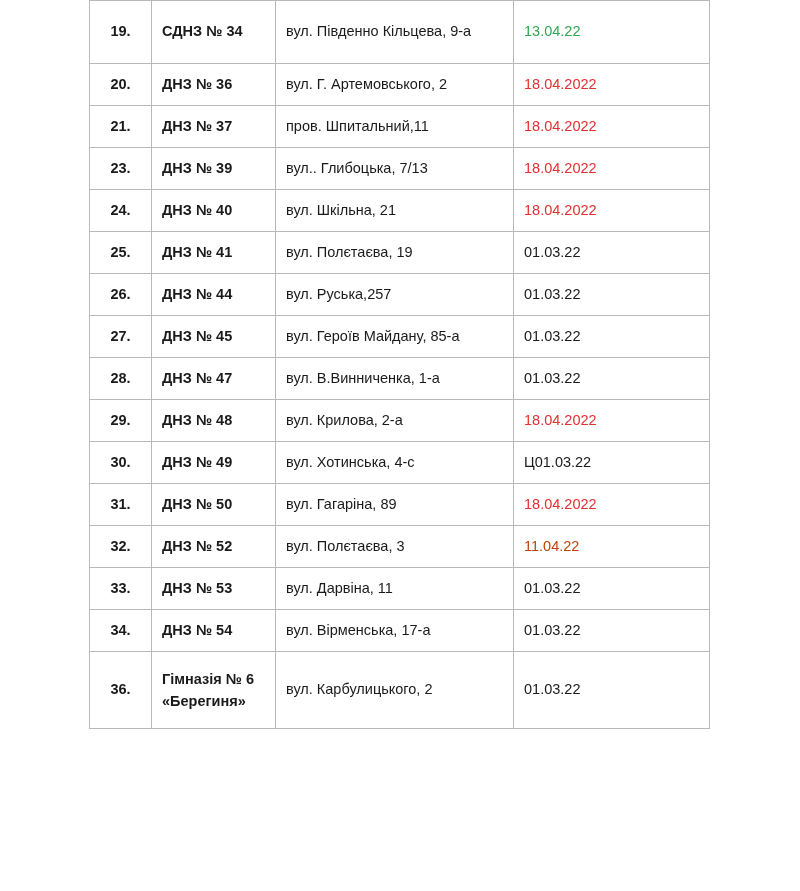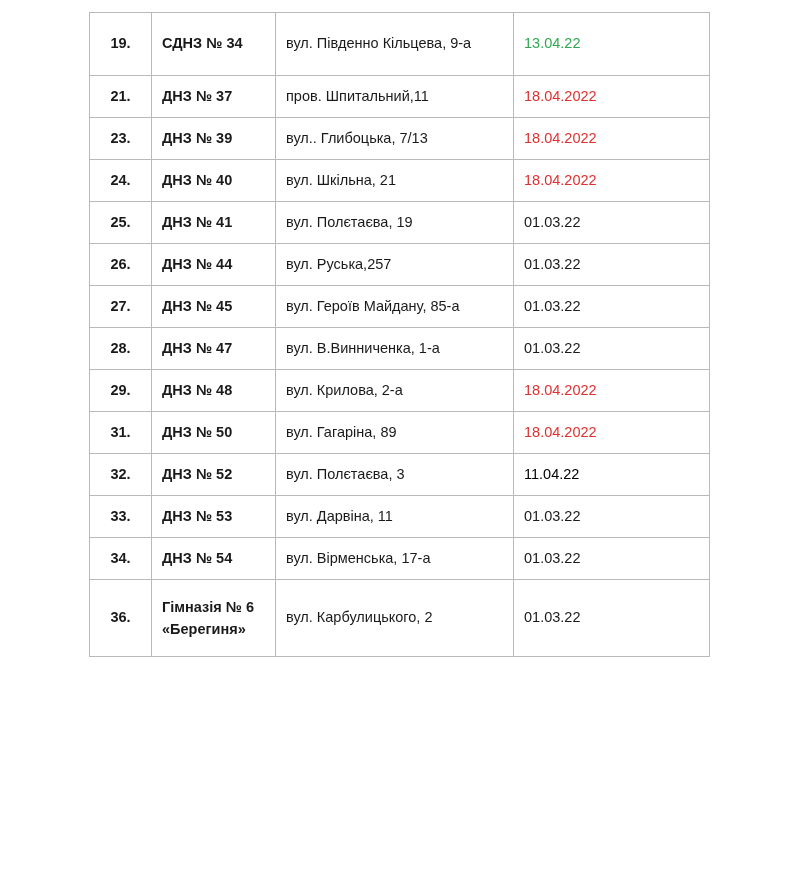--- a/index.html
+++ b/index.html
@@ -11,21 +11,21 @@
     width: 800px;
     height: 891px;
     font-family: "Liberation Sans", sans-serif;
     color: #1a1a1a;
     position: relative;
     overflow: hidden;
   }
   .sheet {
     position: absolute;
     left: 0;
-    top: 12px;
+    top: 0;
     width: 800px;
     height: 711px;
     background: #ffffff;
   }
   table.doc-table {
     position: absolute;
     left: 89px;
     top: 0px;
     width: 620px;
     border-collapse: collapse;
@@ -61,21 +61,21 @@
     padding-left: 12px;
   }
   td.date {
     text-align: left;
     font-size: 14.5px;
     padding-left: 14px;
   }
   .d-black  { color: #1a1a1a; }
   .d-red    { color: #e03030; }
   .d-green  { color: #2fa84f; }
-  .d-yellow { color: #000000; }
+  .d-yellow { color: #c2410c; }
 
   .row-tall td { height: 62px; }
   .row-std td  { height: 41px; }
   .row-last td { height: 76px; }
 
   .name-stack {
     display: block;
     line-height: 1.55;
   }
 </style>
@@ -92,20 +92,26 @@
     </colgroup>
     <tbody>
 
       <tr class="row-tall">
         <td class="num">19.</td>
         <td class="name">СДНЗ № 34</td>
         <td class="addr">вул. Південно Кільцева, 9-а</td>
         <td class="date d-green">13.04.22</td>
       </tr>
 
+      <tr class="row-std">
+        <td class="num">20.</td>
+        <td class="name">ДНЗ № 36</td>
+        <td class="addr">вул. Г. Артемовського, 2</td>
+        <td class="date d-red">18.04.2022</td>
+      </tr>
 
       <tr class="row-std">
         <td class="num">21.</td>
         <td class="name">ДНЗ № 37</td>
         <td class="addr">пров. Шпитальний,11</td>
         <td class="date d-red">18.04.2022</td>
       </tr>
 
 
       <tr class="row-std">
@@ -150,20 +156,26 @@
         <td class="date d-black">01.03.22</td>
       </tr>
 
       <tr class="row-std">
         <td class="num">29.</td>
         <td class="name">ДНЗ № 48</td>
         <td class="addr">вул. Крилова, 2-а</td>
         <td class="date d-red">18.04.2022</td>
       </tr>
 
+      <tr class="row-std">
+        <td class="num">30.</td>
+        <td class="name">ДНЗ № 49</td>
+        <td class="addr">вул. Хотинська, 4-с</td>
+        <td class="date d-black">Ц01.03.22</td>
+      </tr>
 
       <tr class="row-std">
         <td class="num">31.</td>
         <td class="name">ДНЗ № 50</td>
         <td class="addr">вул. Гагаріна, 89</td>
         <td class="date d-red">18.04.2022</td>
       </tr>
 
       <tr class="row-std">
         <td class="num">32.</td>

